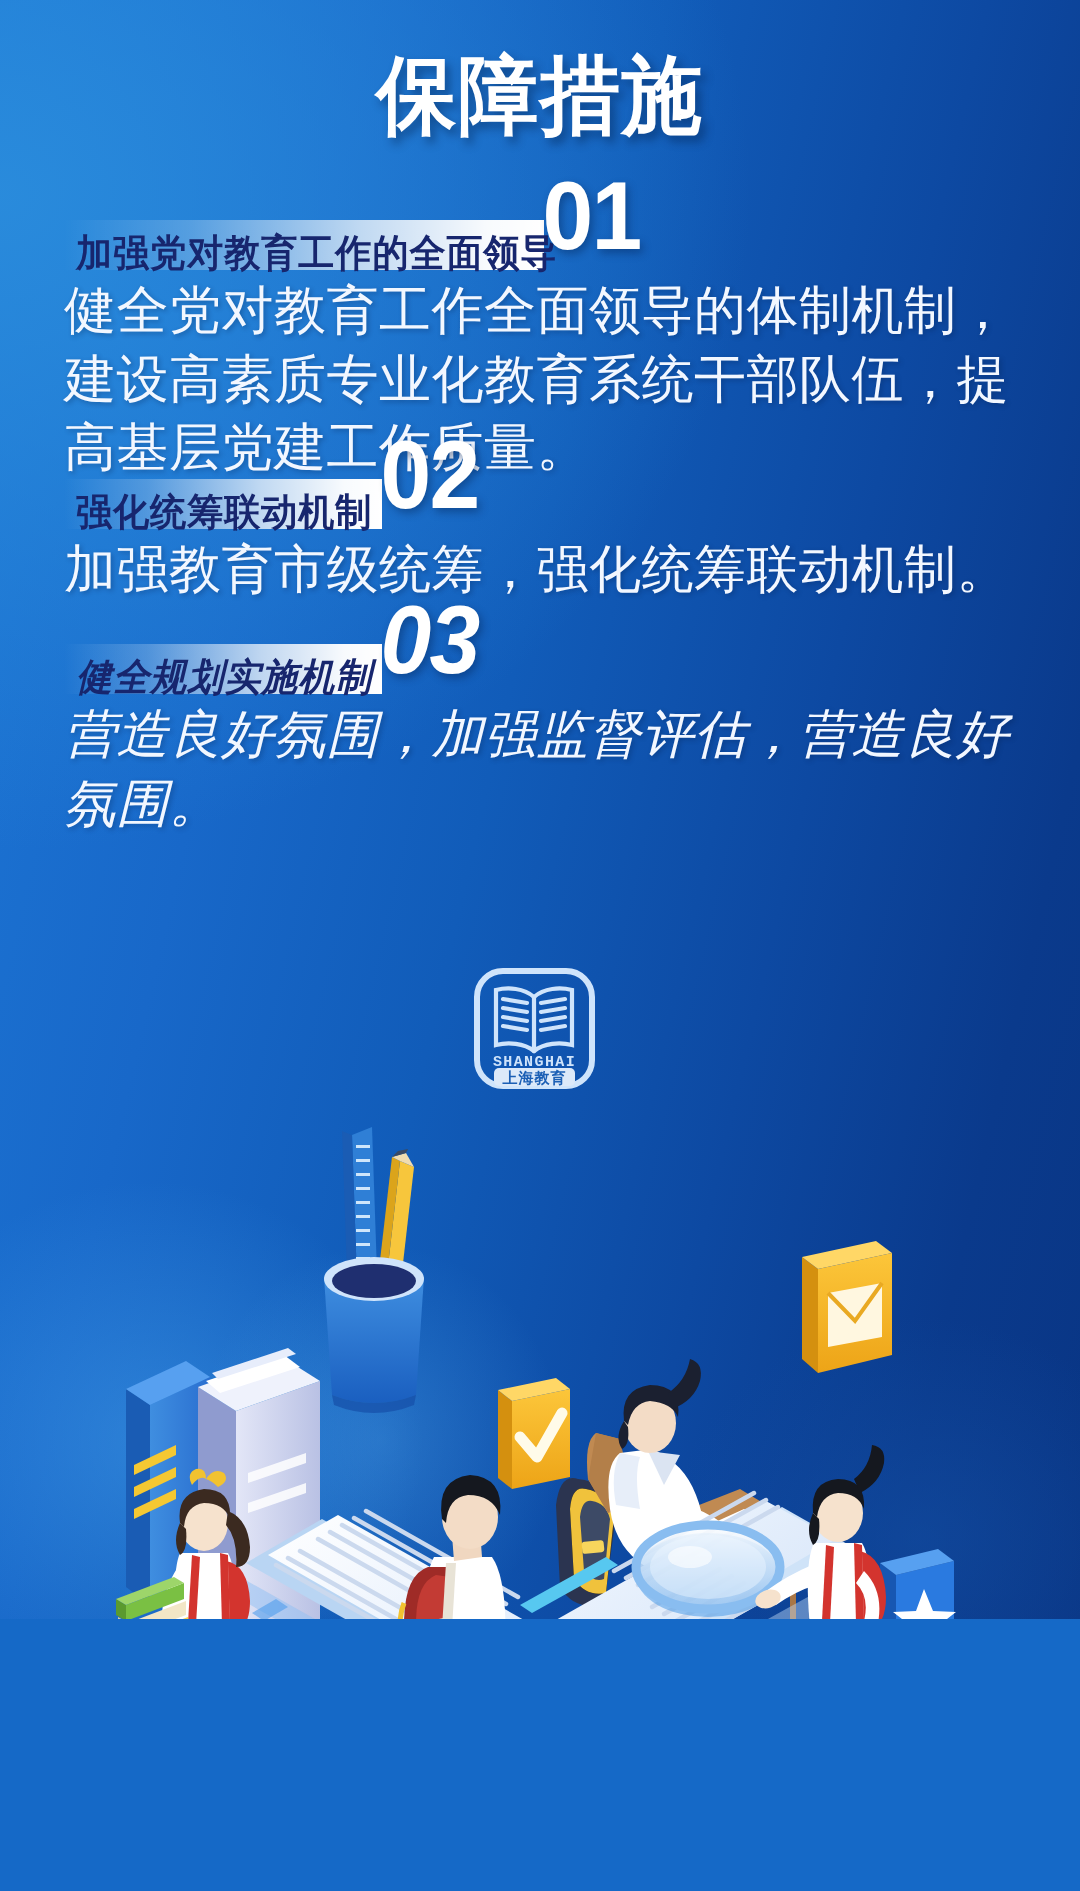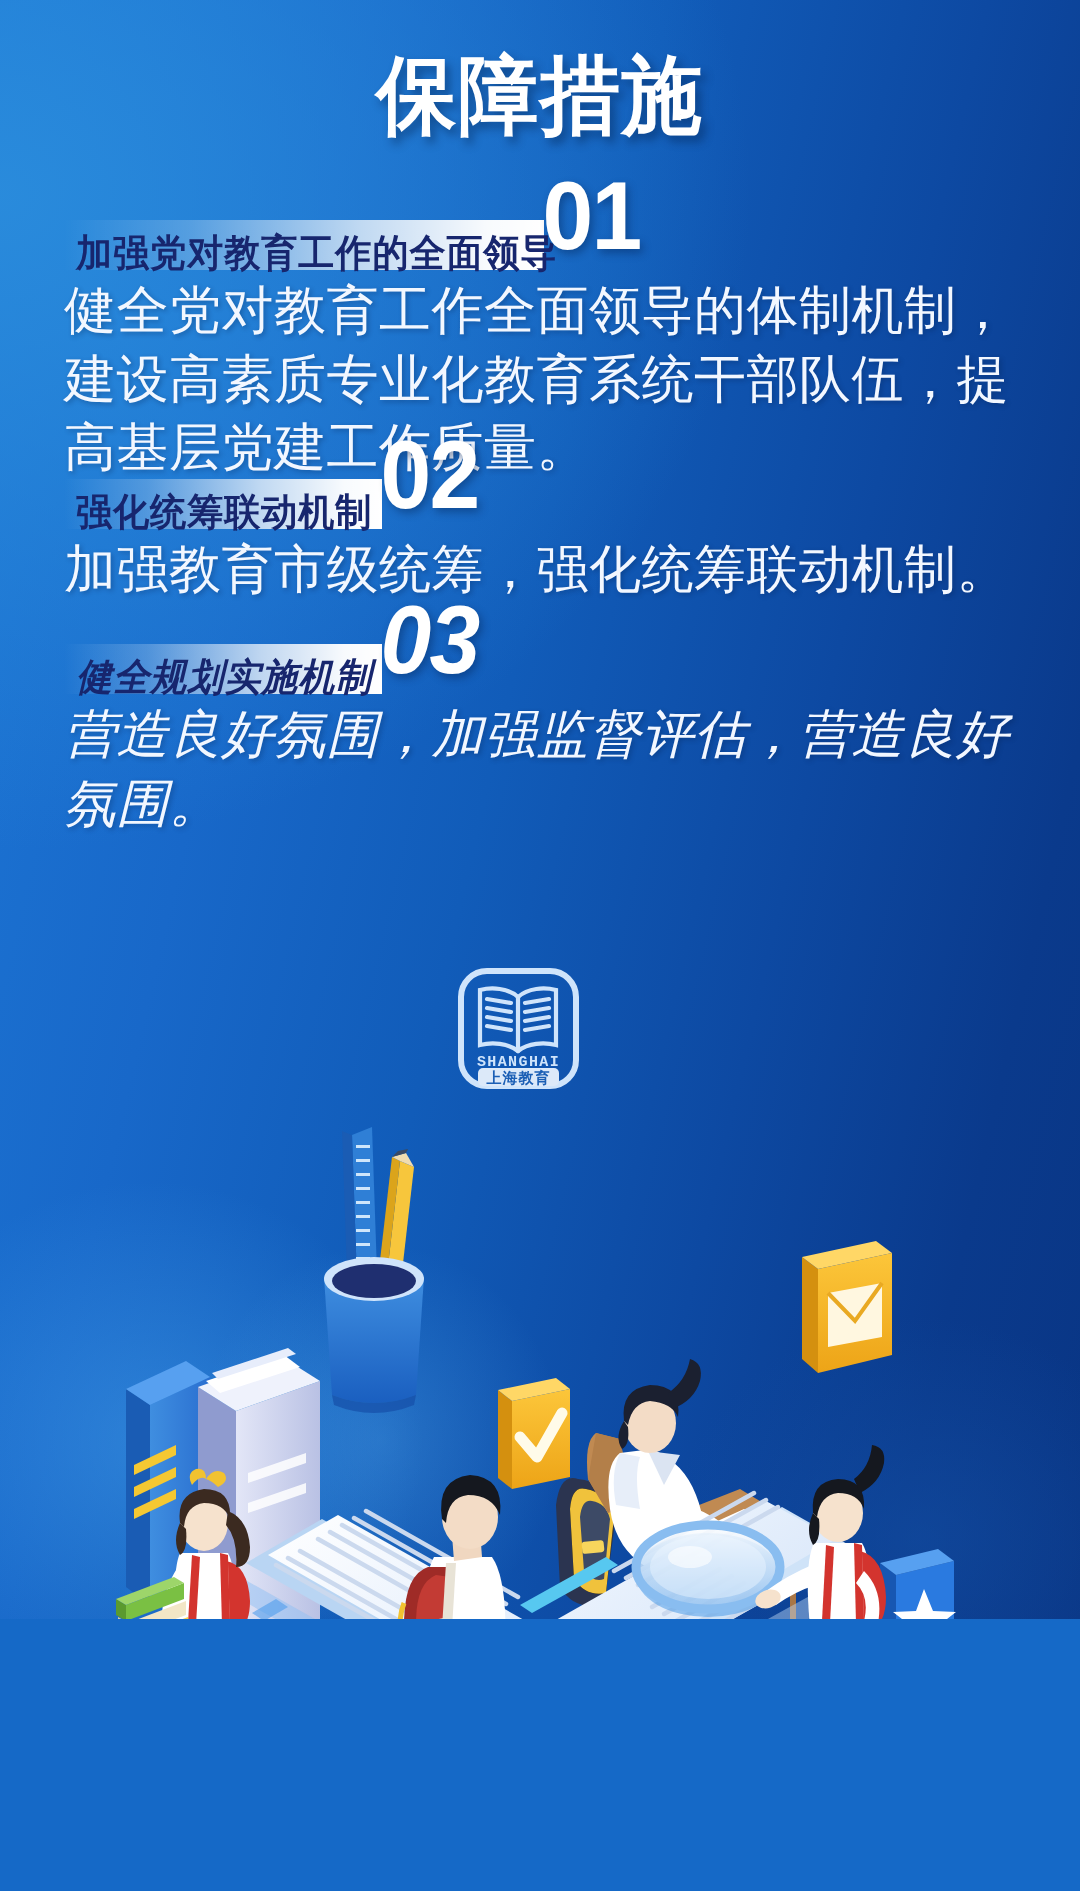--- a/index.html
+++ b/index.html
@@ -76,21 +76,21 @@
     font-size:52px;
     line-height:1.32;
     color:#f2f7ff;
     letter-spacing:.5px;
     text-shadow:2px 2px 5px rgba(3,28,72,.32);
   }
 
   
   #logo {
     position:absolute;
-    left:456px; top:966px;
+    left:472px; top:966px;
     width:125px; height:125px;
   }
 
   
   #illustration { position:absolute; left:0; top:1105px; width:1080px; height:786px; }
 </style>
 </head>
 <body>
 
 <div id="poster">

